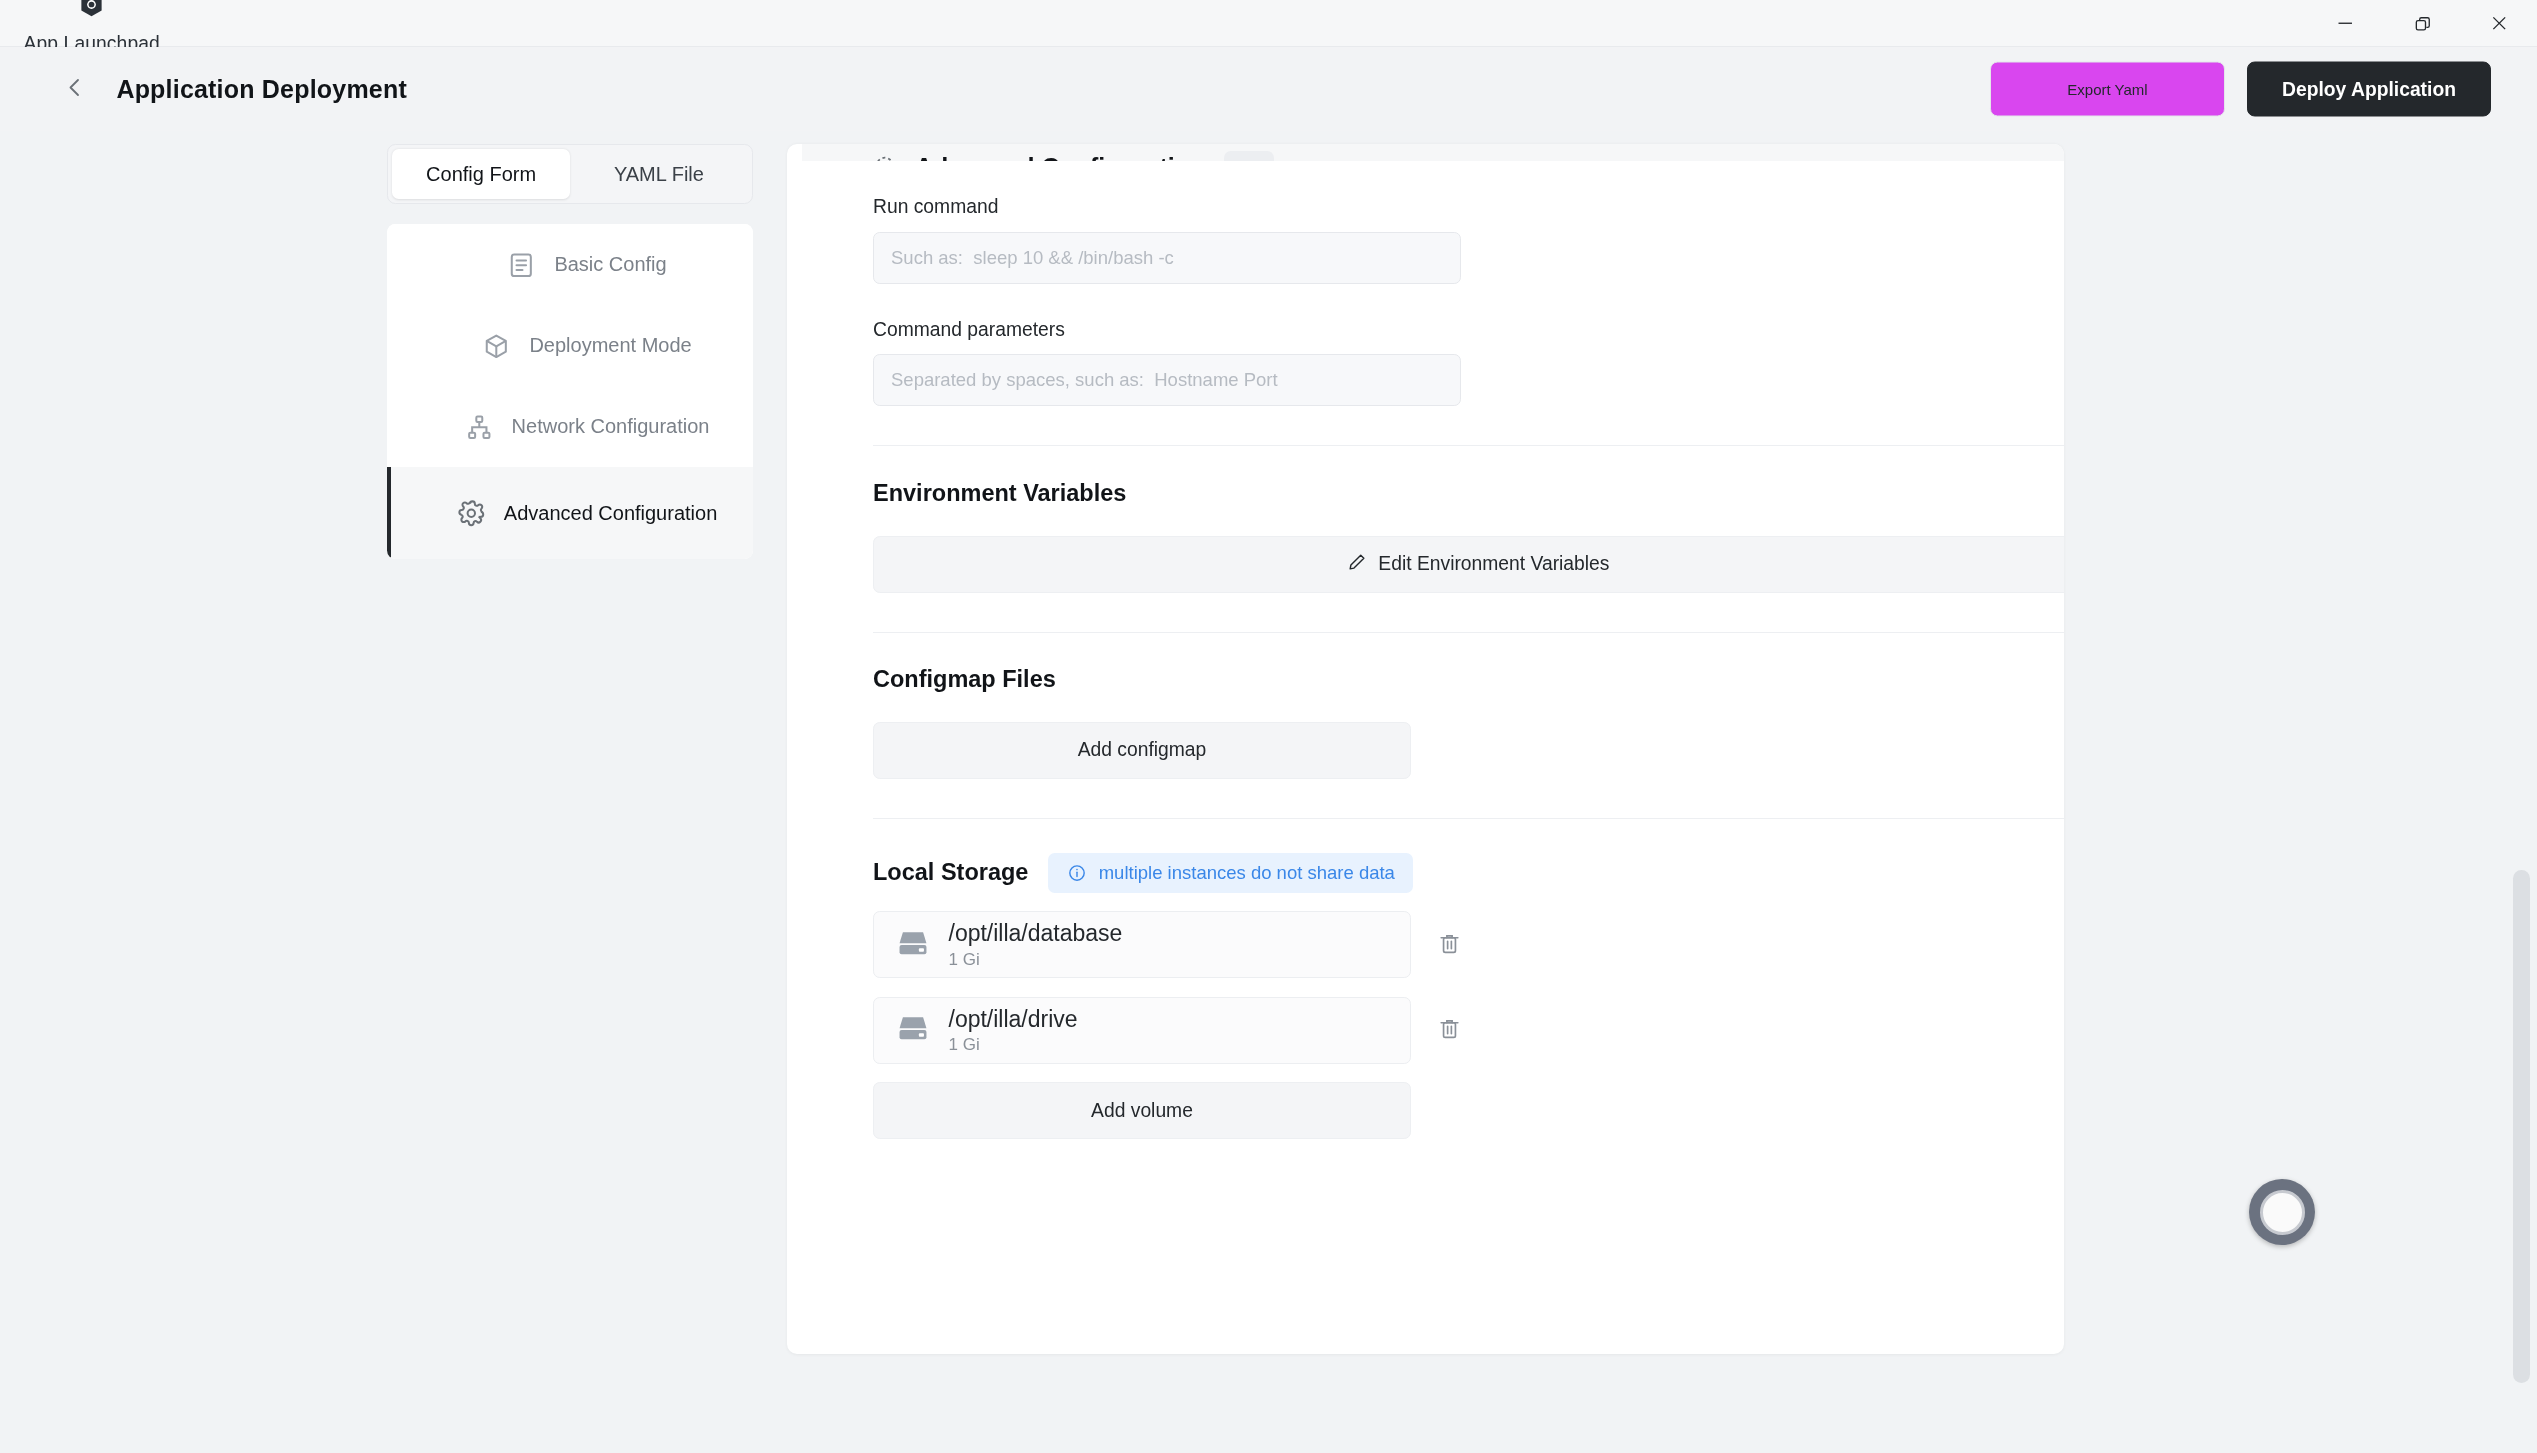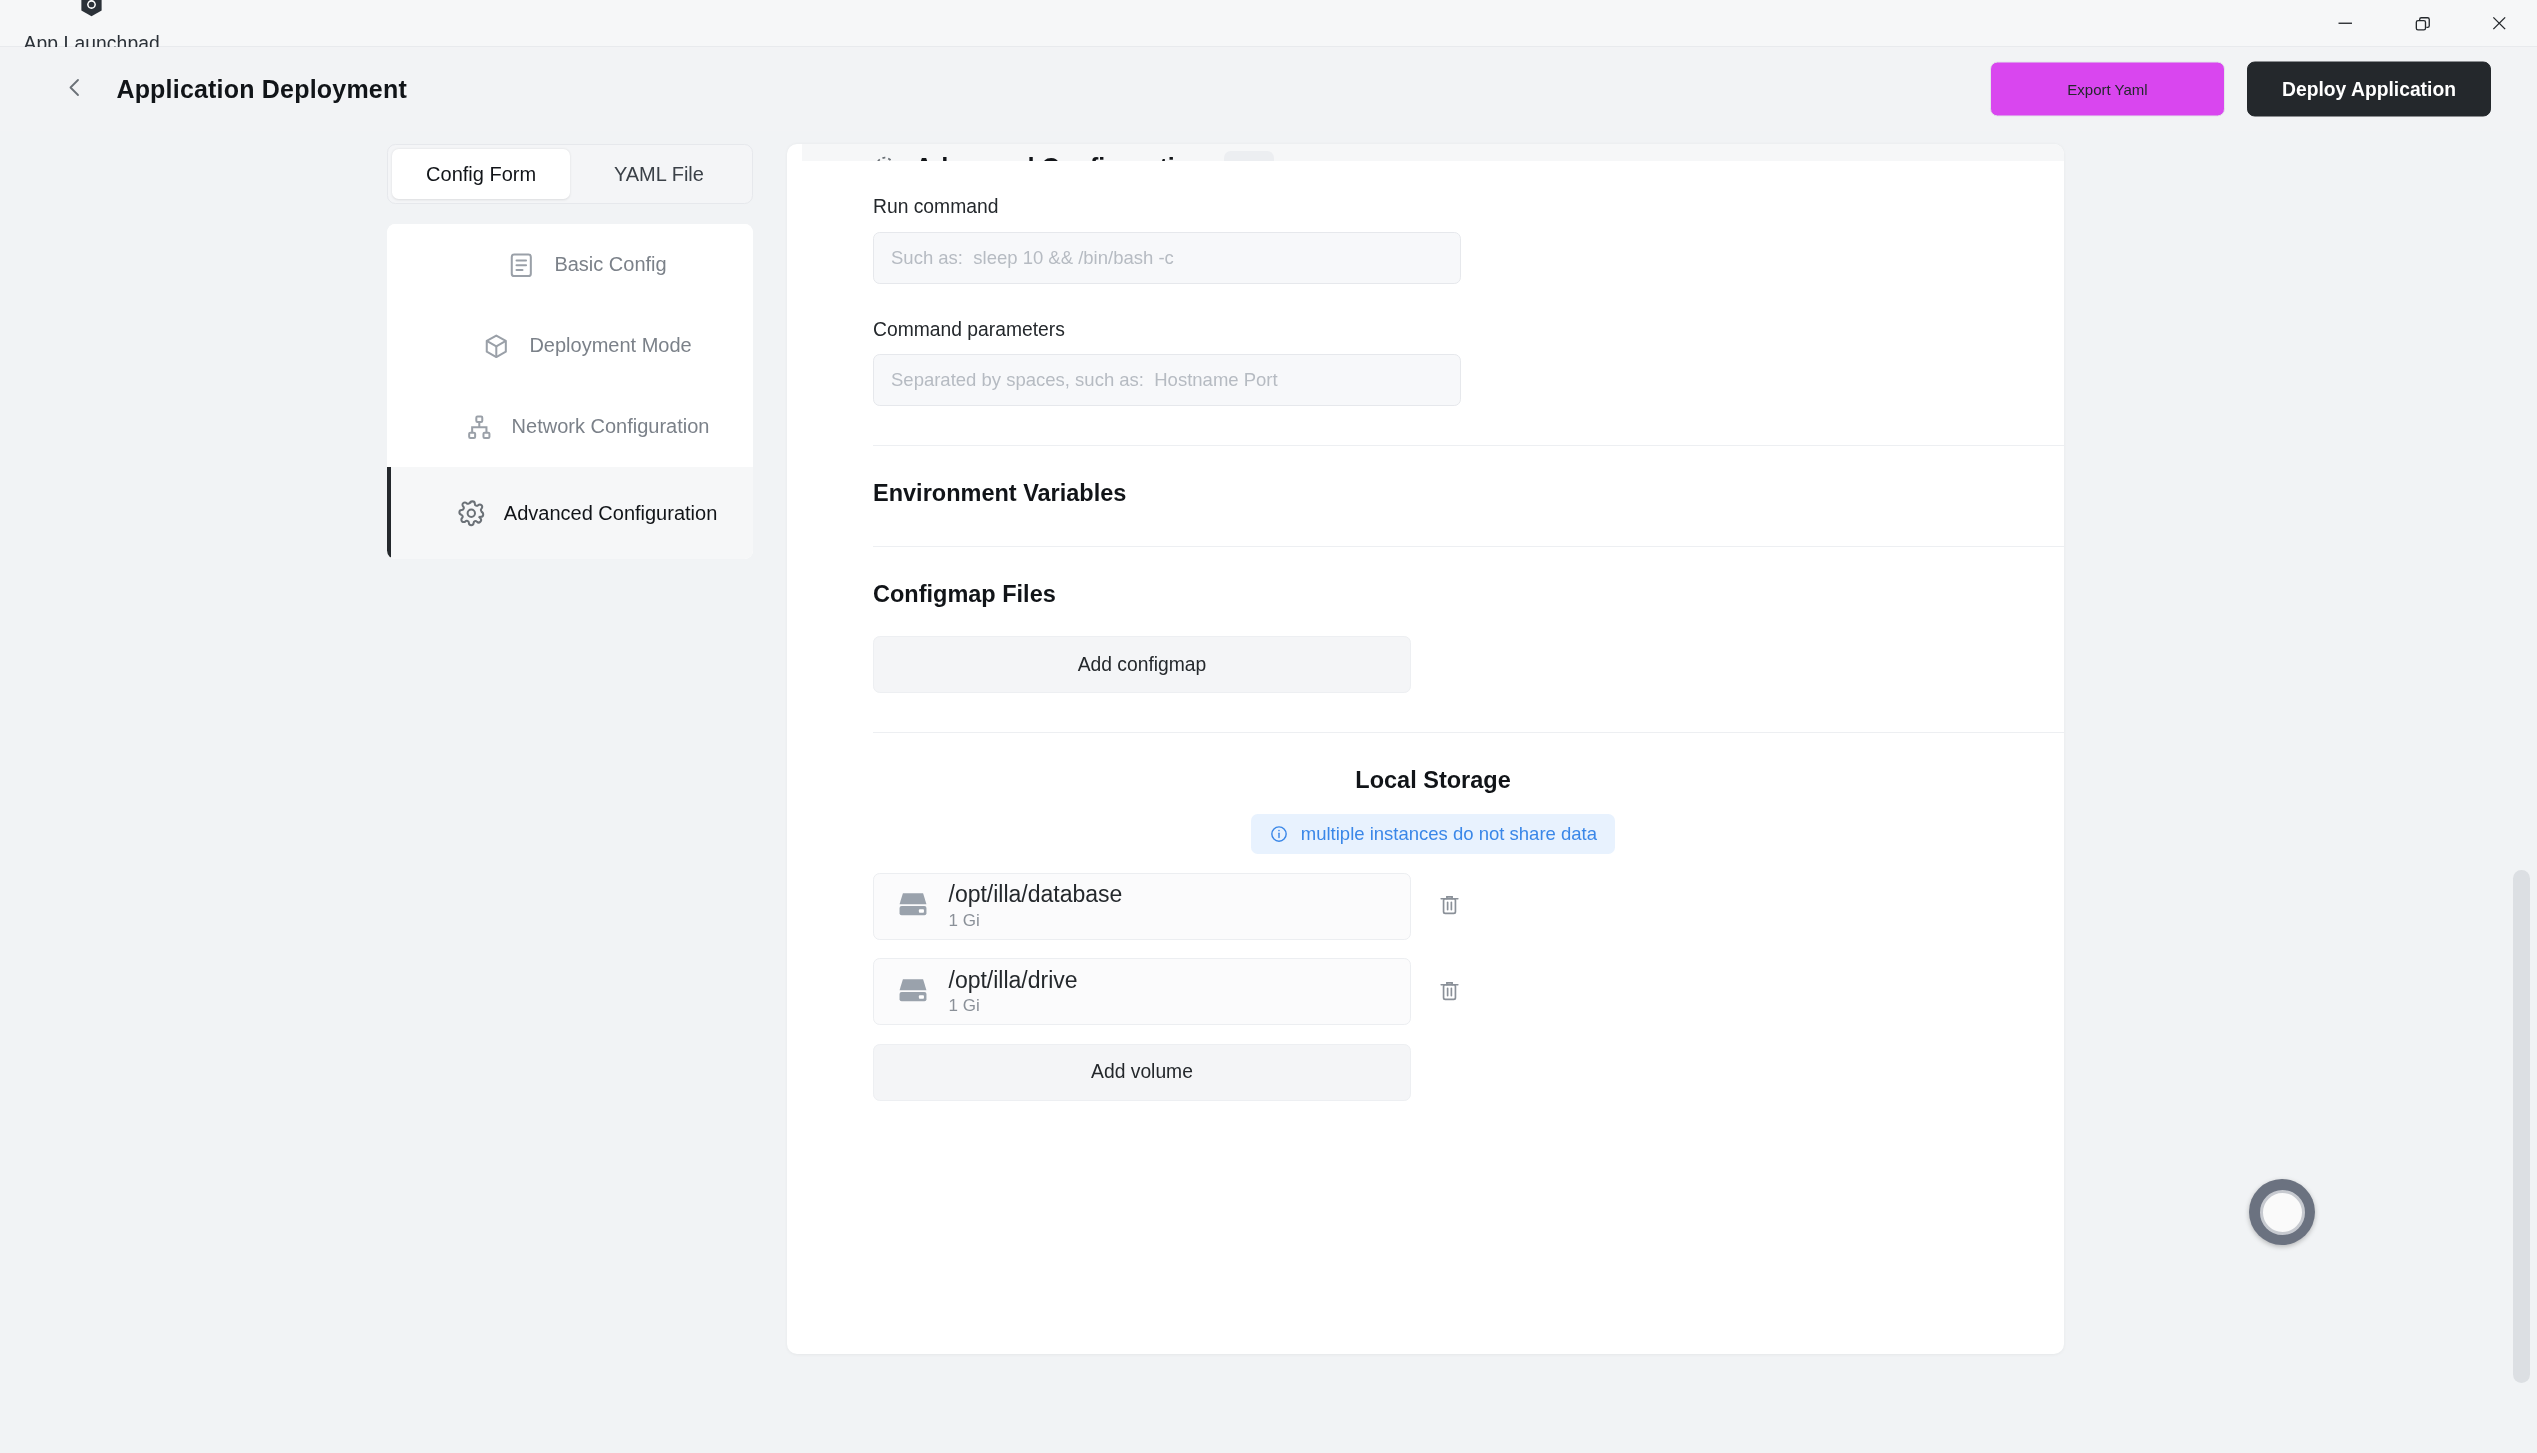--- a/index.html
+++ b/index.html
@@ -160,21 +160,21 @@
   .text-input::placeholder { color: #b6bbc2; }
 
   .divider {
     height: 0.8px; background: #edeff2; margin: 39px 0 0 0; width: 1210px;
   }
 
   .section-title {
     font-size: 23.5px; font-weight: bold; color: #111418; margin-top: 34px;
   }
   .section-title-row {
-    display: flex; align-items: center; gap: 20px; margin-top: 34px; flex-direction: column;
+    display: flex; align-items: center; gap: 20px; margin-top: 34px;
   }
   .info-chip {
     display: inline-flex; align-items: center; gap: 11.8px;
     background: #e8f2fe; color: #3a87e8; border-radius: 6.7px;
     height: 40px; padding: 0 18.5px; font-size: 18.5px;
   }
   .info-chip svg { display: block; }
 
   .wide-btn {
     width: 1210px; height: 57px; margin-top: 28.6px;
@@ -364,20 +364,28 @@
       <input class="text-input" type="text" placeholder="Such as:  sleep 10 &amp;&amp; /bin/bash -c" style="">
 
       
       <div class="field-label">Command parameters</div>
       <input class="text-input" type="text" placeholder="Separated by spaces, such as:  Hostname Port" style="">
 
       <div class="divider"></div>
 
       
       <div class="section-title">Environment Variables</div>
+      <button class="wide-btn">
+        <span>
+          <svg width="20" height="20" viewBox="0 0 24 24" fill="none" stroke="#24282c" stroke-width="1.7" stroke-linecap="round" stroke-linejoin="round">
+            <path d="M16.5 3.8l3.7 3.7L8.4 19.3l-4.6.9.9-4.6z"></path>
+          </svg>
+        </span>
+        <span>Edit Environment Variables</span>
+      </button>
 
       <div class="divider"></div>
 
       
       <div class="section-title">Configmap Files</div>
       <button class="narrow-btn">Add configmap</button>
 
       <div class="divider"></div>
 
       

